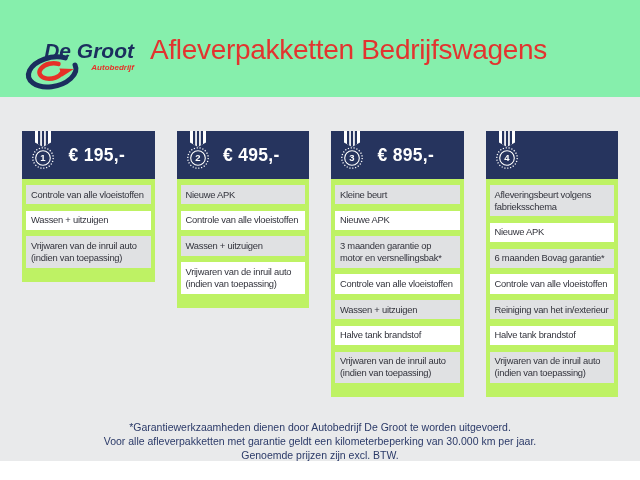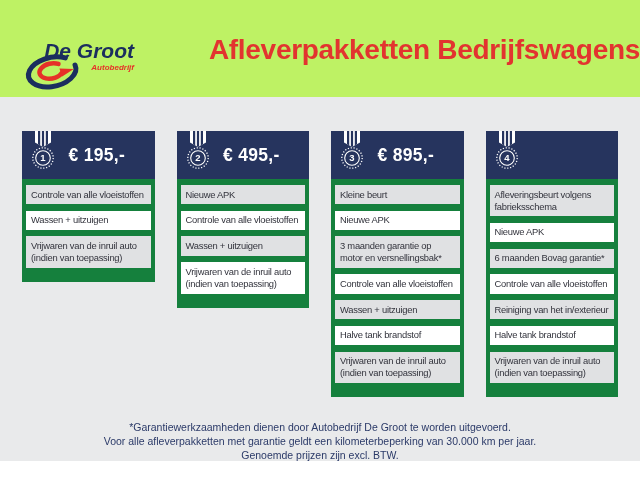--- a/index.html
+++ b/index.html
@@ -2,25 +2,25 @@
 <html><head>
 <meta charset="utf-8">
 <style>
   html,body{margin:0;padding:0;}
   body{
     width:640px;height:480px;overflow:hidden;position:relative;
     font-family:"Liberation Sans","DejaVu Sans",sans-serif;
     background:#ffffff;
   }
   
-  .top-bar{position:relative;height:97px;background:#bef264;}
+  .top-bar{position:relative;height:97px;background:#86efac;}
   .logo-svg{position:absolute;left:14px;top:36px;}
   .page-title{
     position:absolute;left:150px;right:0;top:34px;
-    text-align:right;font-size:28px;font-weight:700;
+    text-align:left;font-size:28px;font-weight:400;
     color:#e2342f;letter-spacing:-0.3px;white-space:nowrap;
   }
   
   .main{
     position:absolute;top:97px;left:0;right:0;height:364px;
     background:#e9eaeb;box-sizing:border-box;padding:34px 22px 0;
   }
   .columns{display:flex;gap:22px;align-items:flex-start;}
   .package{flex:1;min-width:0;}
   .pkg-header{
@@ -28,21 +28,21 @@
     display:flex;align-items:center;
   }
   .medal{position:absolute;left:8px;top:0;width:26px;height:42px;}
   .medal text{font-family:"Liberation Sans","DejaVu Sans",sans-serif;
     font-size:9.5px;font-weight:bold;fill:#ffffff;}
   .pkg-price{
     flex:1;text-align:center;padding-left:17px;
     color:#ffffff;font-weight:bold;font-size:17.5px;
     letter-spacing:0.3px;white-space:nowrap;
   }
-  .pkg-body{background:#15803d;padding:6px 4px;}
+  .pkg-body{background:#bef264;padding:6px 4px;}
   .pkg-item{
     font-size:9.4px;letter-spacing:-0.25px;line-height:1.3;
     color:#32333c;padding:3.5px 5px;margin-bottom:6.5px;
     background:#ffffff;
   }
   .pkg-item:nth-child(odd){background:#e0e1e3;}
   .pkg-item:last-child{margin-bottom:8px;}
   
   .notes{margin-top:24px;text-align:center;color:#2b3a68;
     font-size:10.5px;line-height:1.32;}

